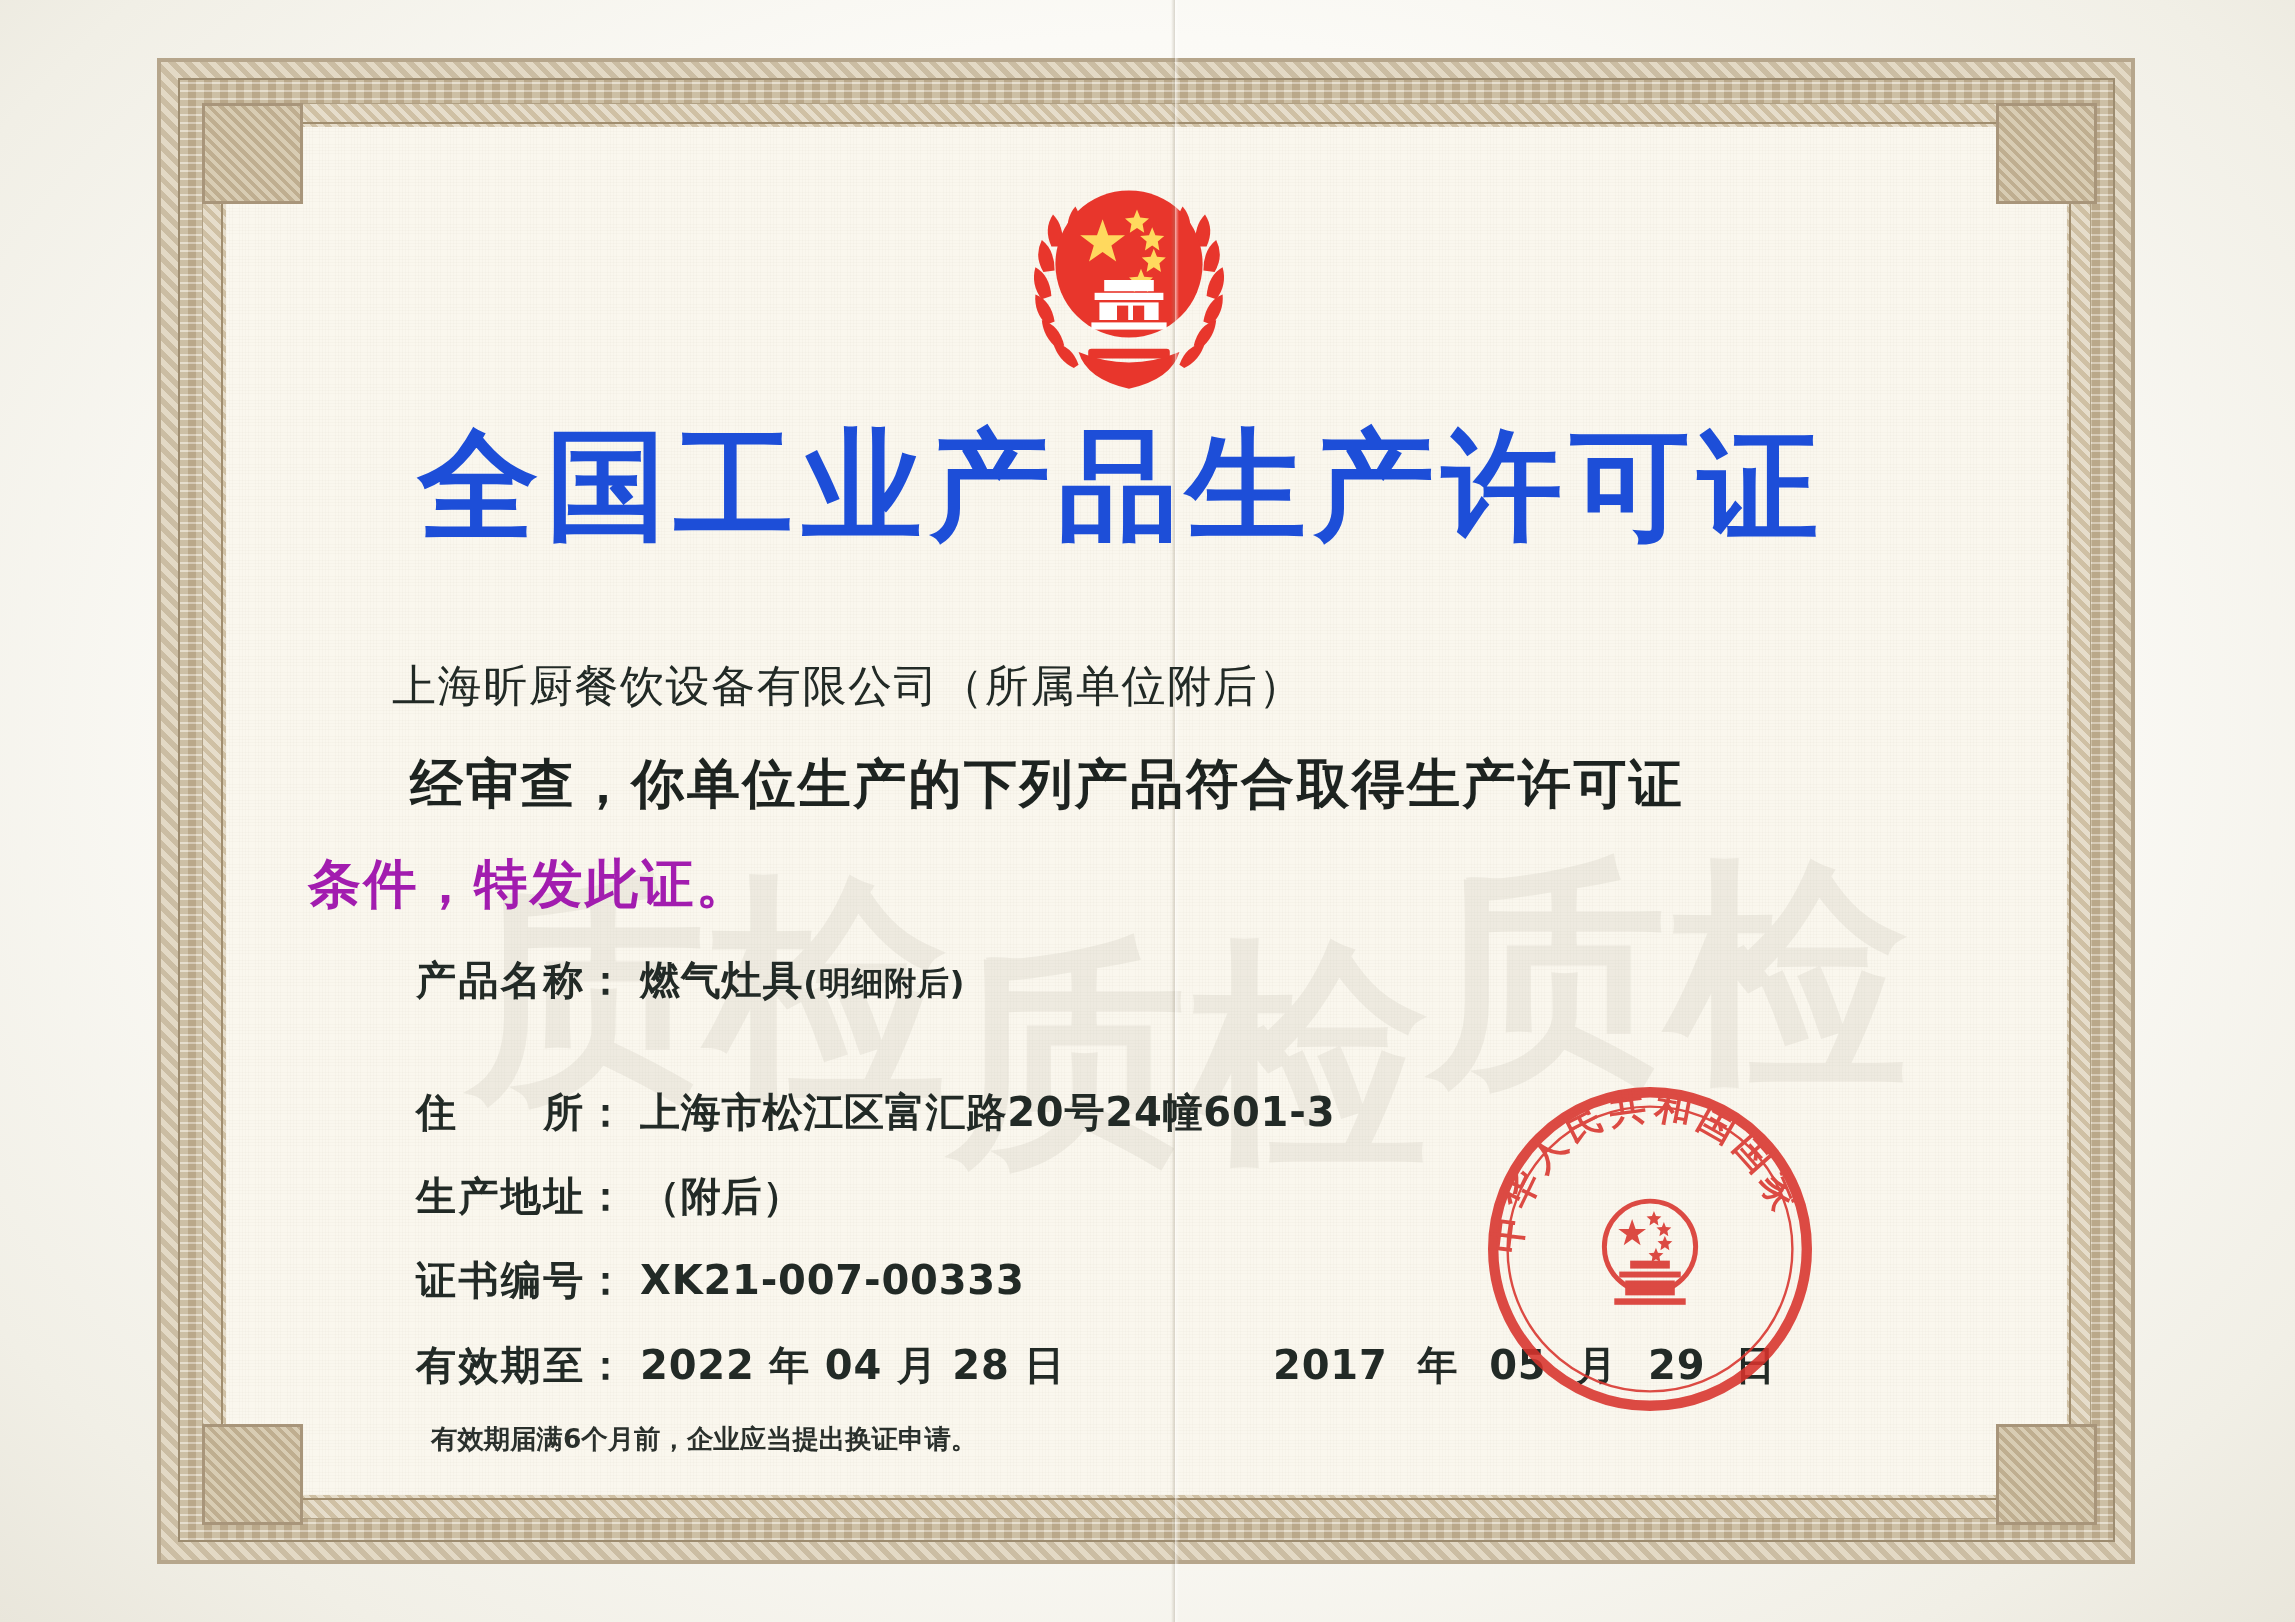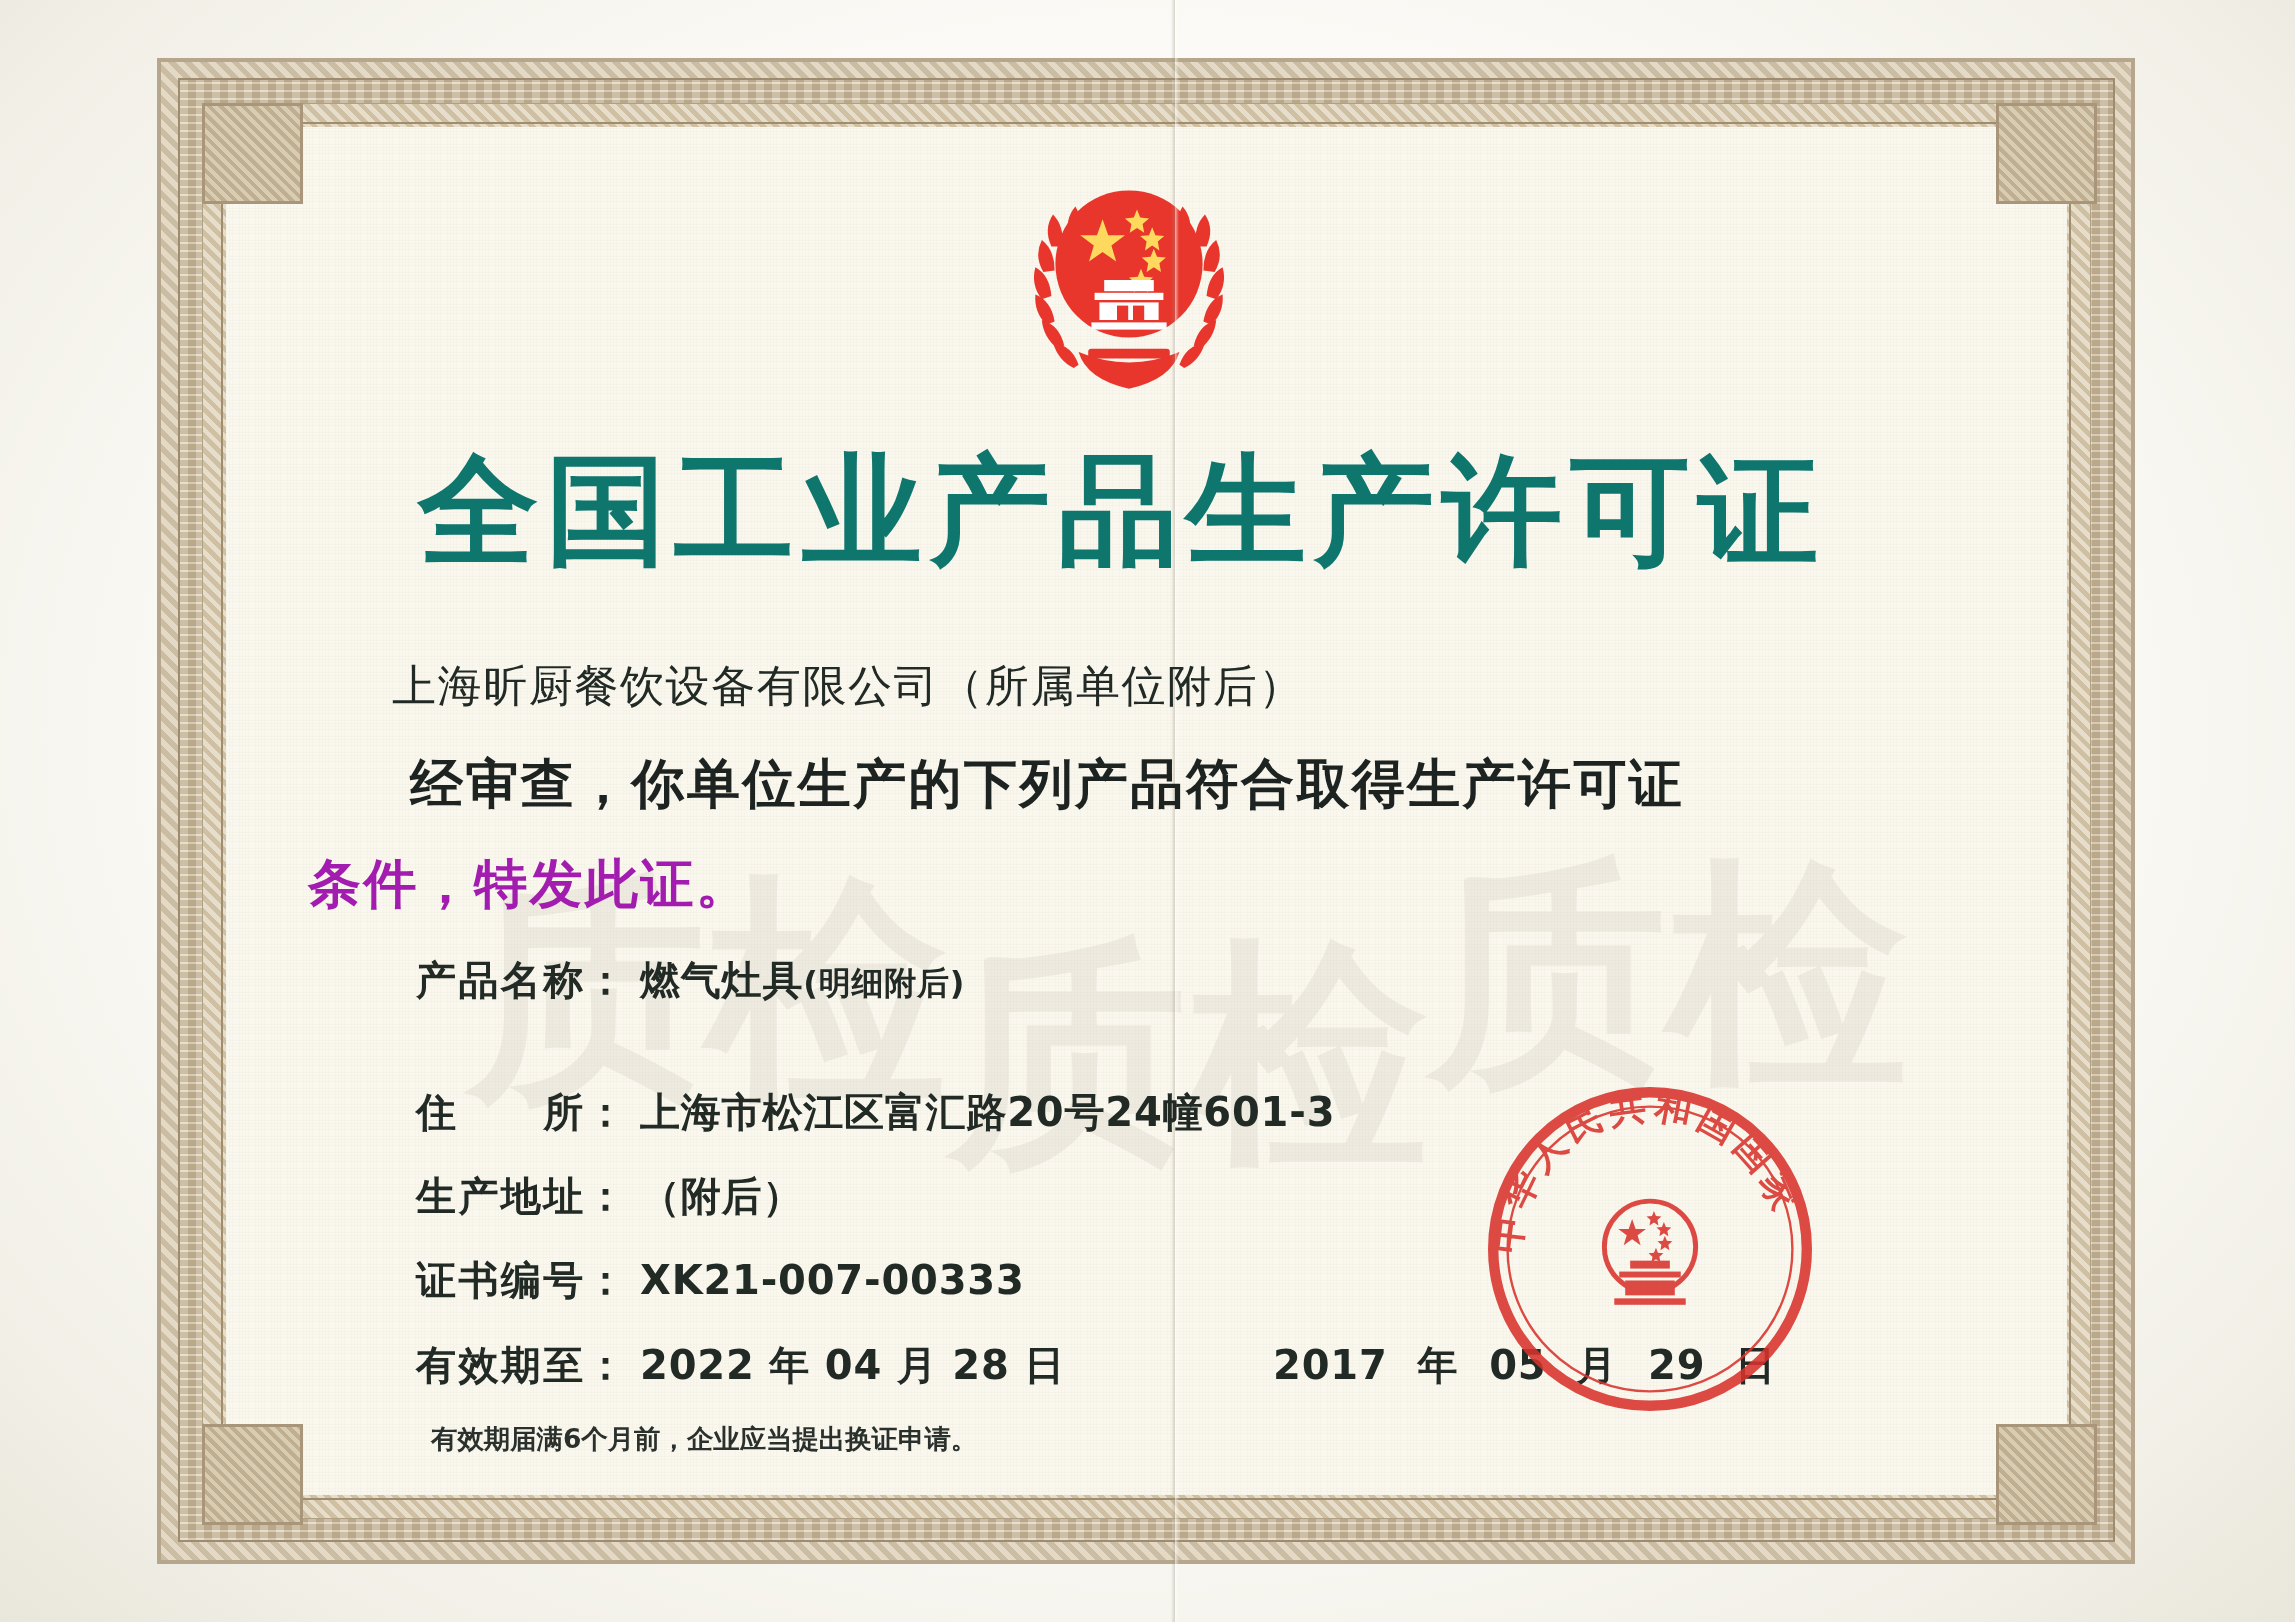--- a/index.html
+++ b/index.html
@@ -113,28 +113,28 @@
     left: 1005px;
     top: 152px;
     width: 248px;
     height: 248px;
   }
 
   
   .title {
     position: absolute;
     left: 226px;
-    top: 431px;
+    top: 406px;
     width: 1792px;
     text-align: center;
     font-family: "DejaVu Sans", sans-serif;
     font-weight: bold;
     font-size: 120px;
     letter-spacing: 8px;
-    color: #0f766e;
+    color: #1d4ed8;
     white-space: nowrap;
   }
   .subtitle {
     position: absolute;
     left: 226px;
     top: 573px;
     width: 1841px;
     text-align: center;
     font-family: "DejaVu Sans", sans-serif;
     font-size: 42px;

